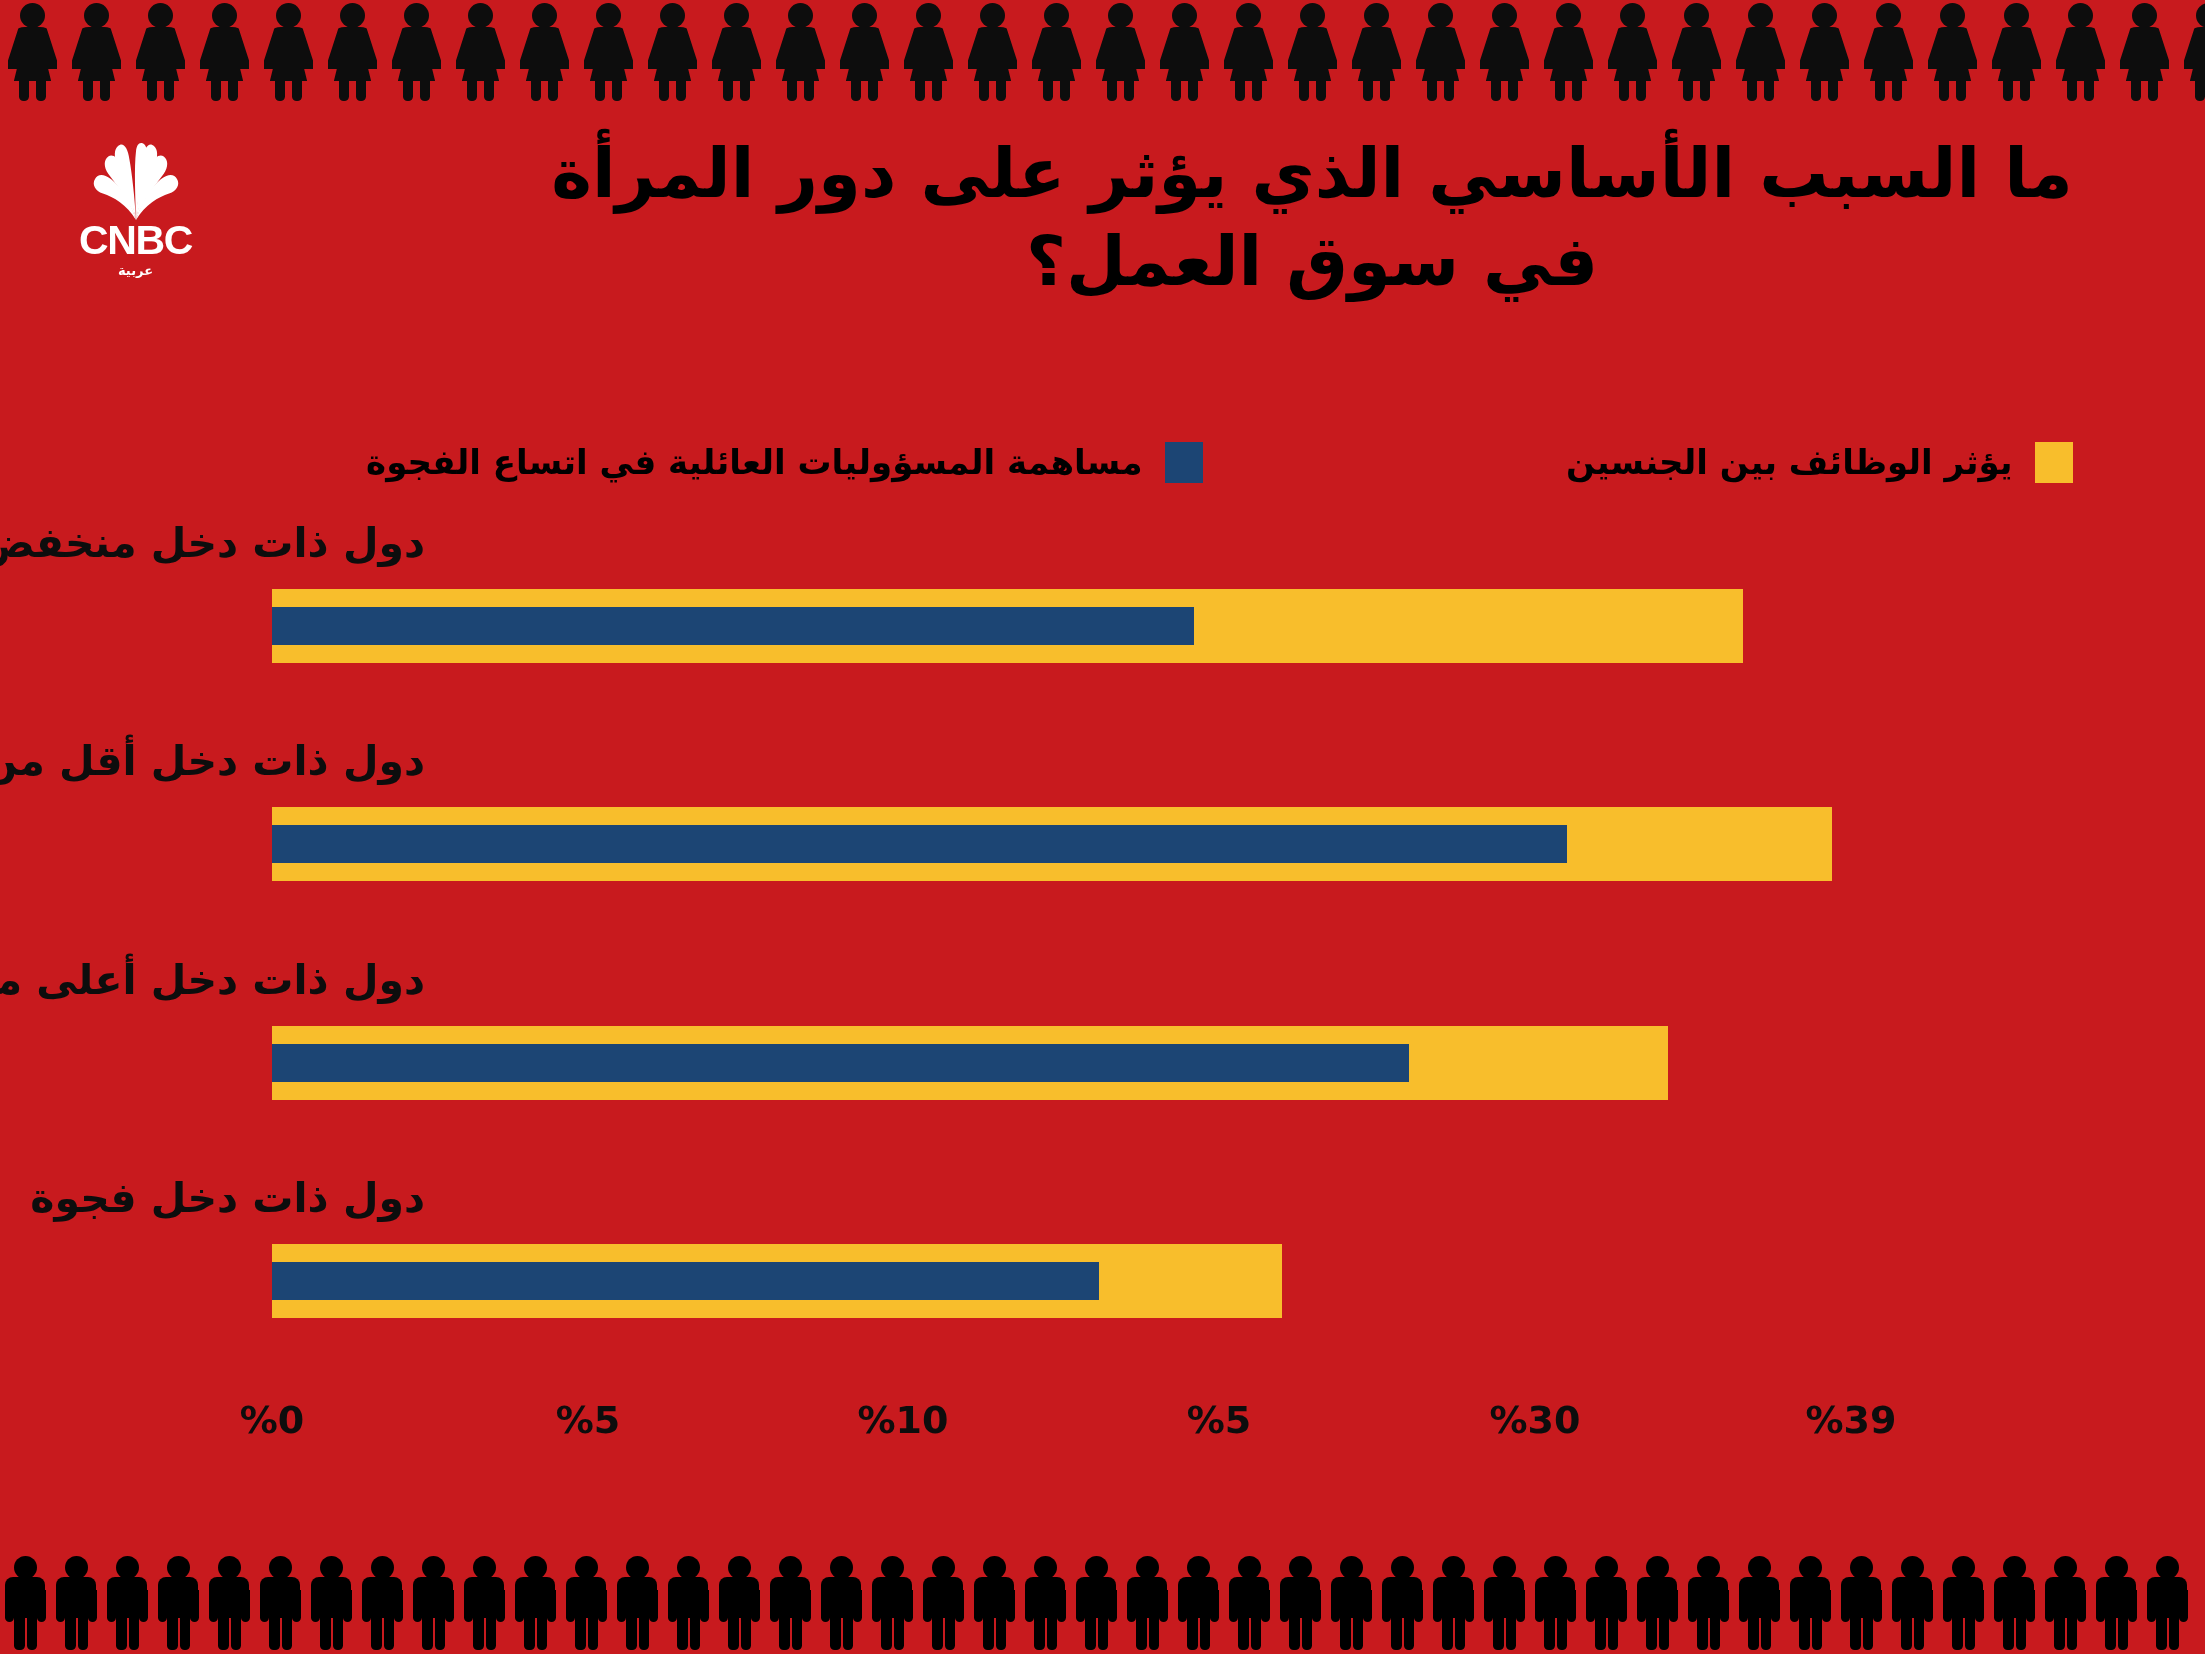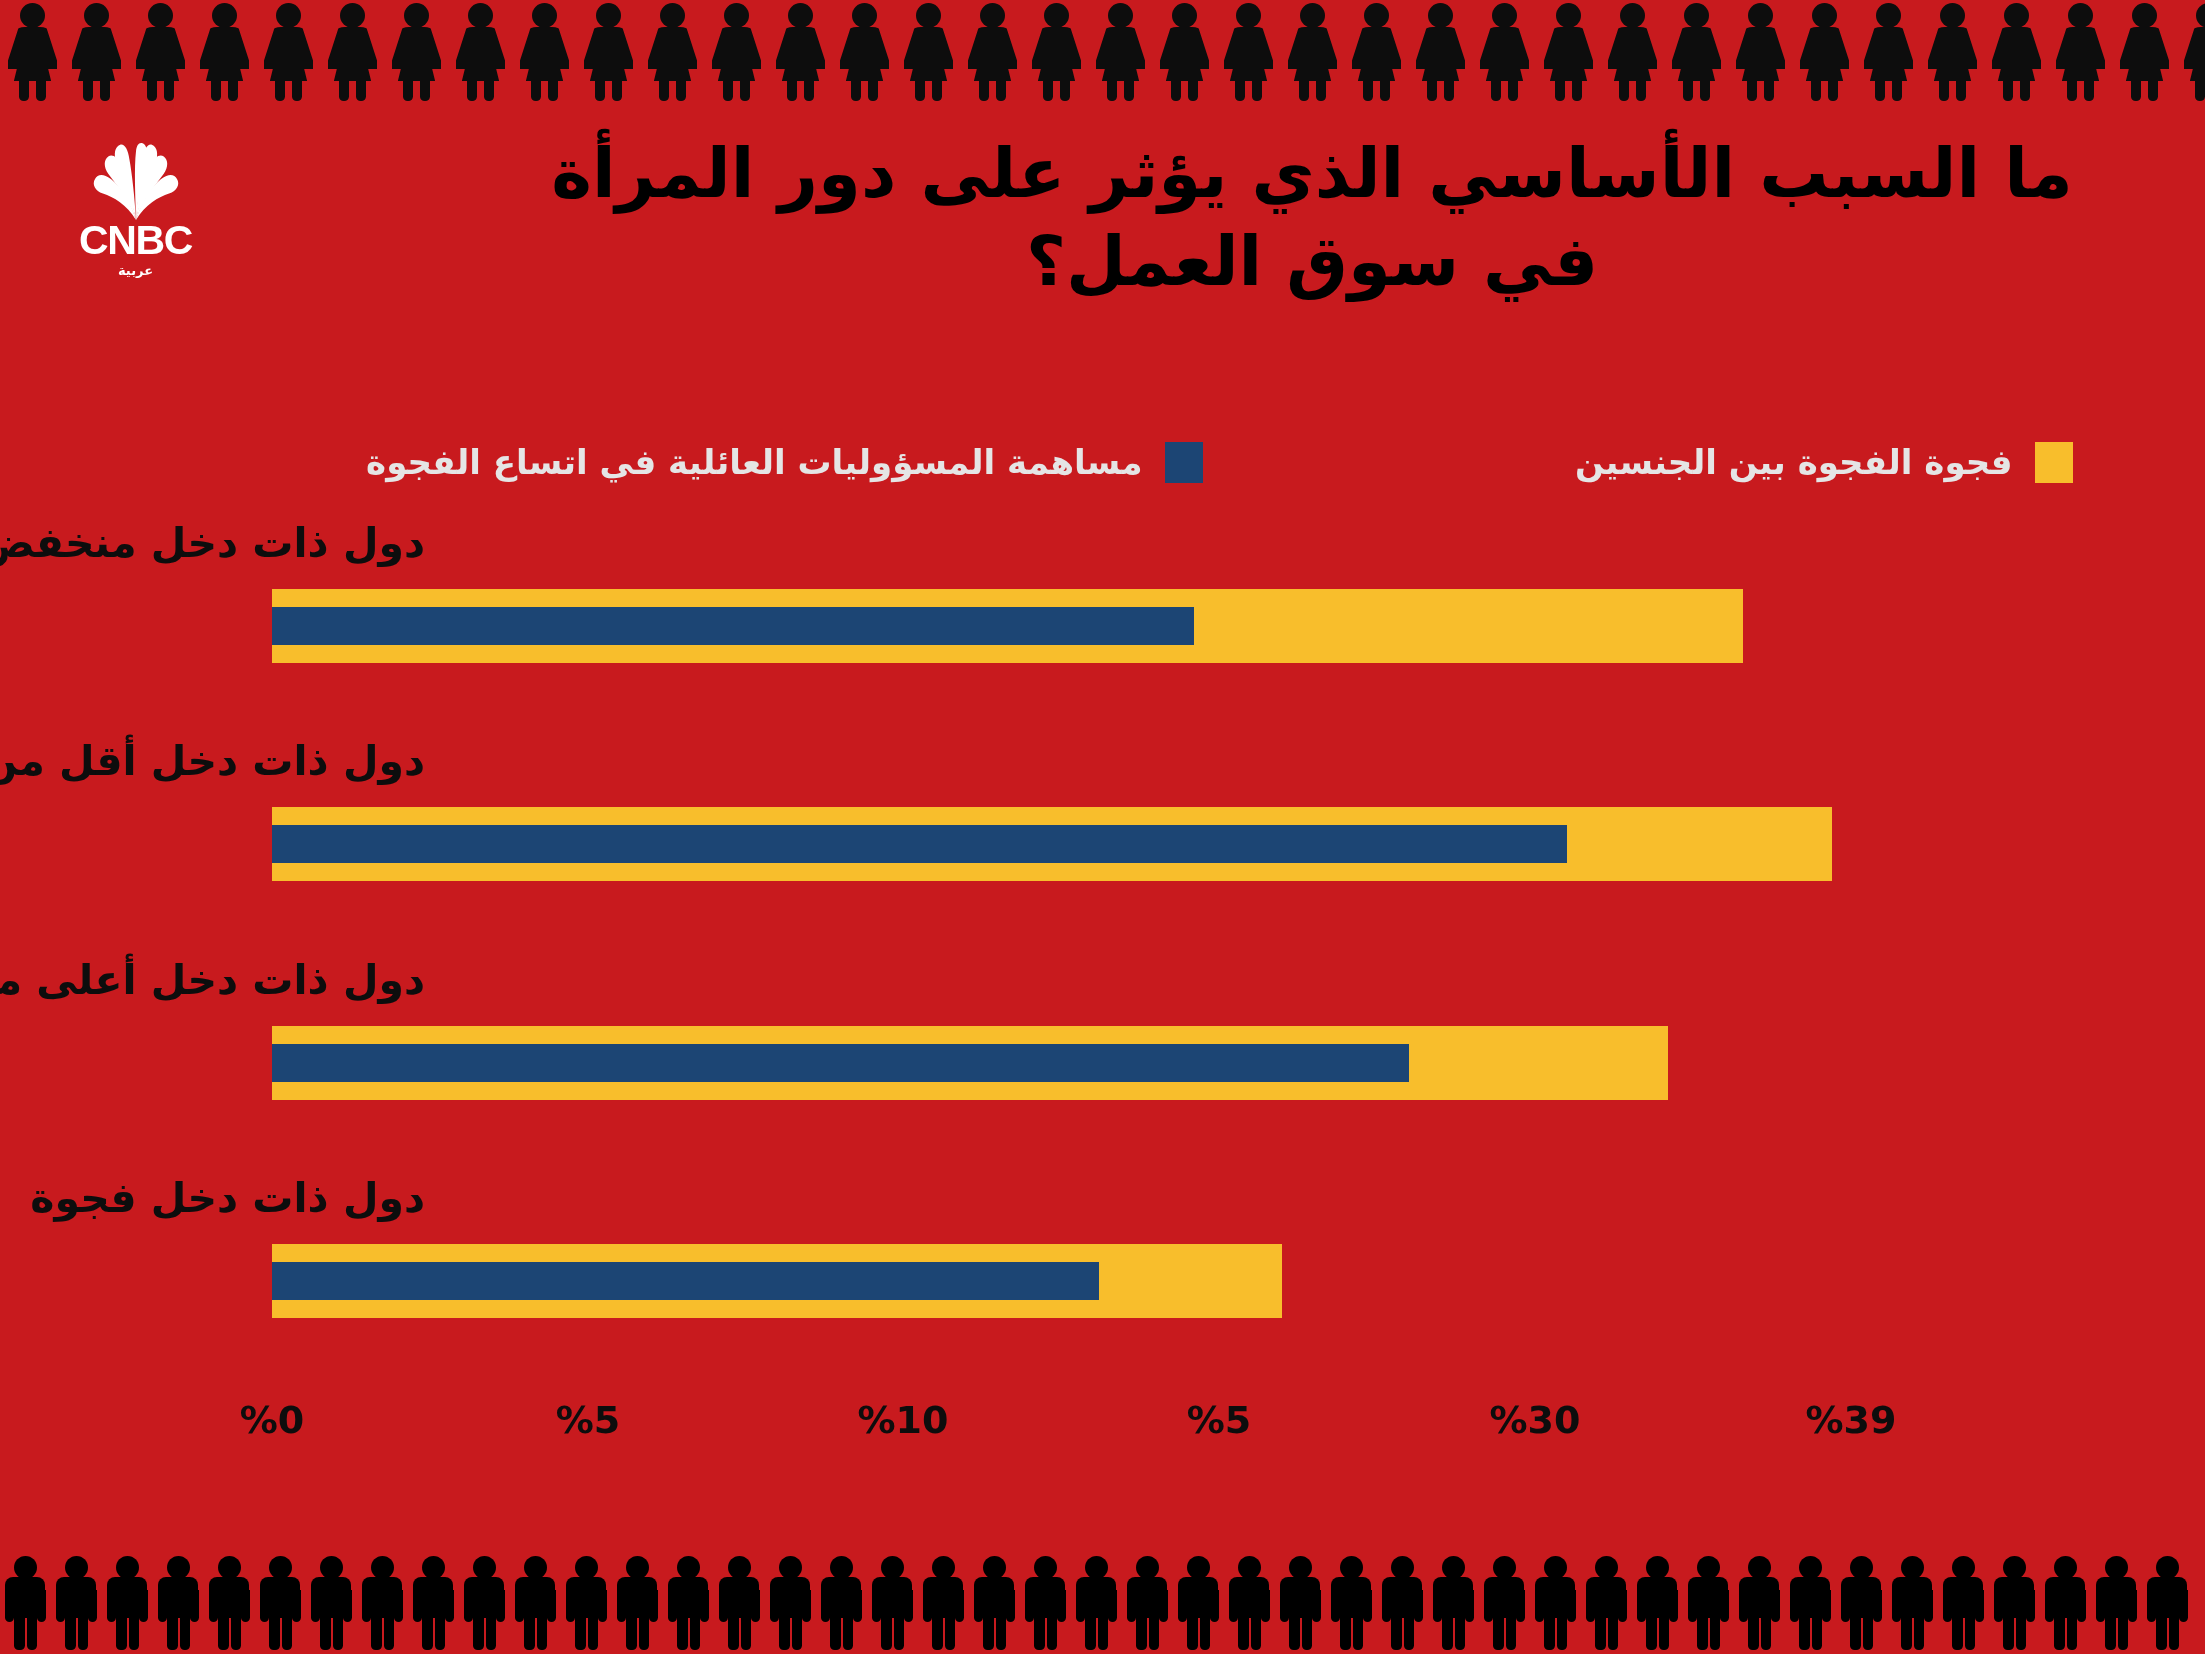--- a/index.html
+++ b/index.html
@@ -78,21 +78,21 @@
   
   #chart-legend {
     position:absolute; top:423px; left:0; width:2205px; height:86px;
     direction:rtl;
   }
   .legend-item { position:absolute; display:flex; align-items:center; direction:rtl; }
   #legend-item-gap { right:132px; top:18.5px; }
   #legend-item-family { right:1002px; top:18.5px; }
   .legend-swatch { width:38px; height:41px; flex:0 0 auto; }
   .legend-label {
-    color:#e5e5e5; font-size:34px; font-weight:bold; margin-right:22.5px;
+    color:#000000; font-size:34px; font-weight:bold; margin-right:22.5px;
     white-space:nowrap; line-height:1;
   }
 
   
   #chart-area { position:absolute; left:0; top:523px; width:2205px; height:873px; }
 
   .bar-group { position:absolute; left:0; width:2205px; }
   .cat-label {
     position:absolute; right:1780px; top:0;
     color:#0D0D0D; font-size:41px; font-weight:bold; direction:rtl;
@@ -345,21 +345,21 @@
   </svg>
   <div id="cnbc-wordmark">CNBC</div>
   <div id="cnbc-arabic">عربية</div>
 </div>
 
 <h1 id="page-title">ما السبب الأساسي الذي يؤثر على دور المرأة في سوق العمل؟</h1>
 
 <div id="chart-legend">
   <div class="legend-item" id="legend-item-gap">
     <span class="legend-swatch" style="background:#F8BE2C"></span>
-    <span class="legend-label">فجوة الفجوة بين الجنسين</span>
+    <span class="legend-label">يؤثر الوظائف بين الجنسين</span>
   </div>
   <div class="legend-item" id="legend-item-family">
     <span class="legend-swatch" style="background:#1C4574"></span>
     <span class="legend-label">مساهمة المسؤوليات العائلية في اتساع الفجوة</span>
   </div>
 </div>
 
 <div id="chart-area">
 
   <div class="bar-group" style="top:0px">

